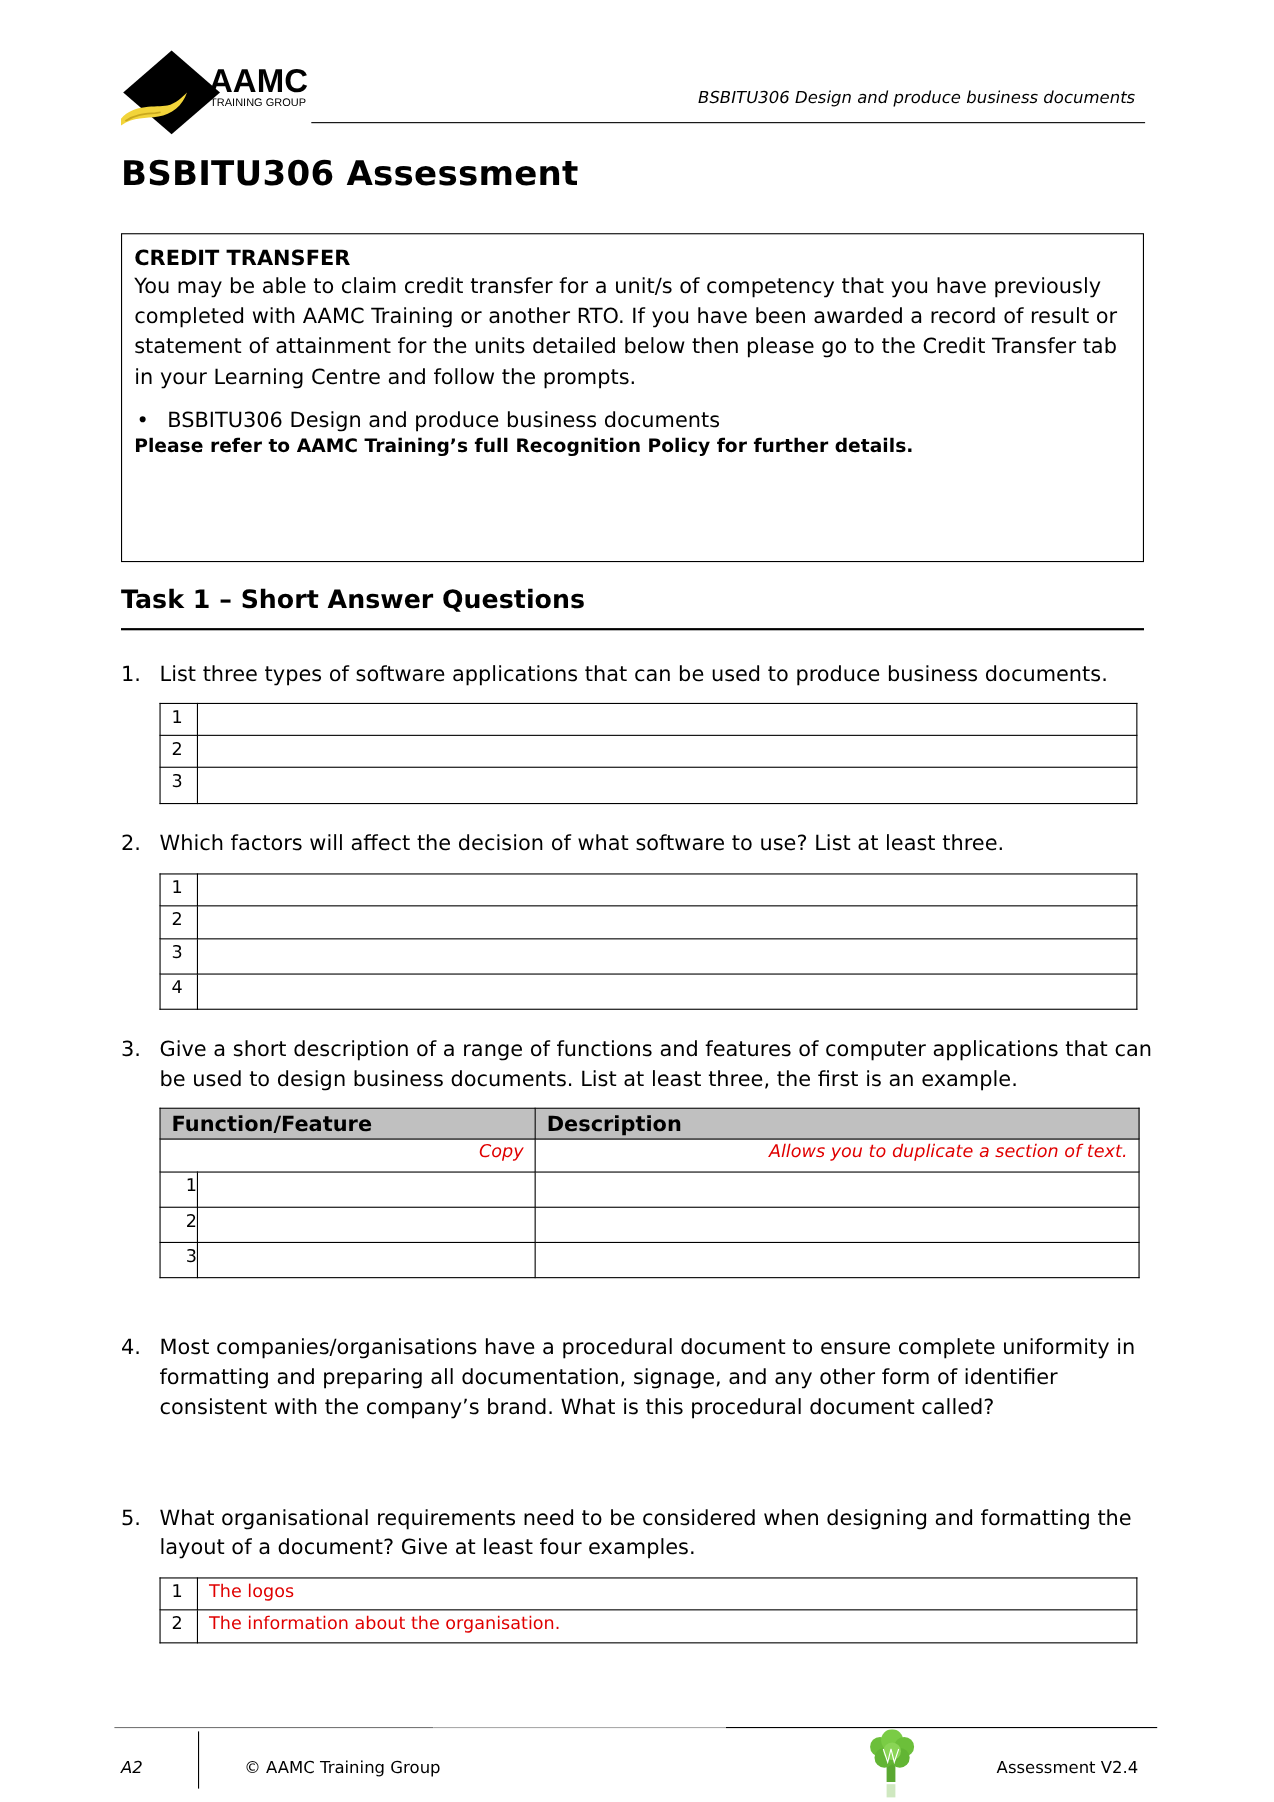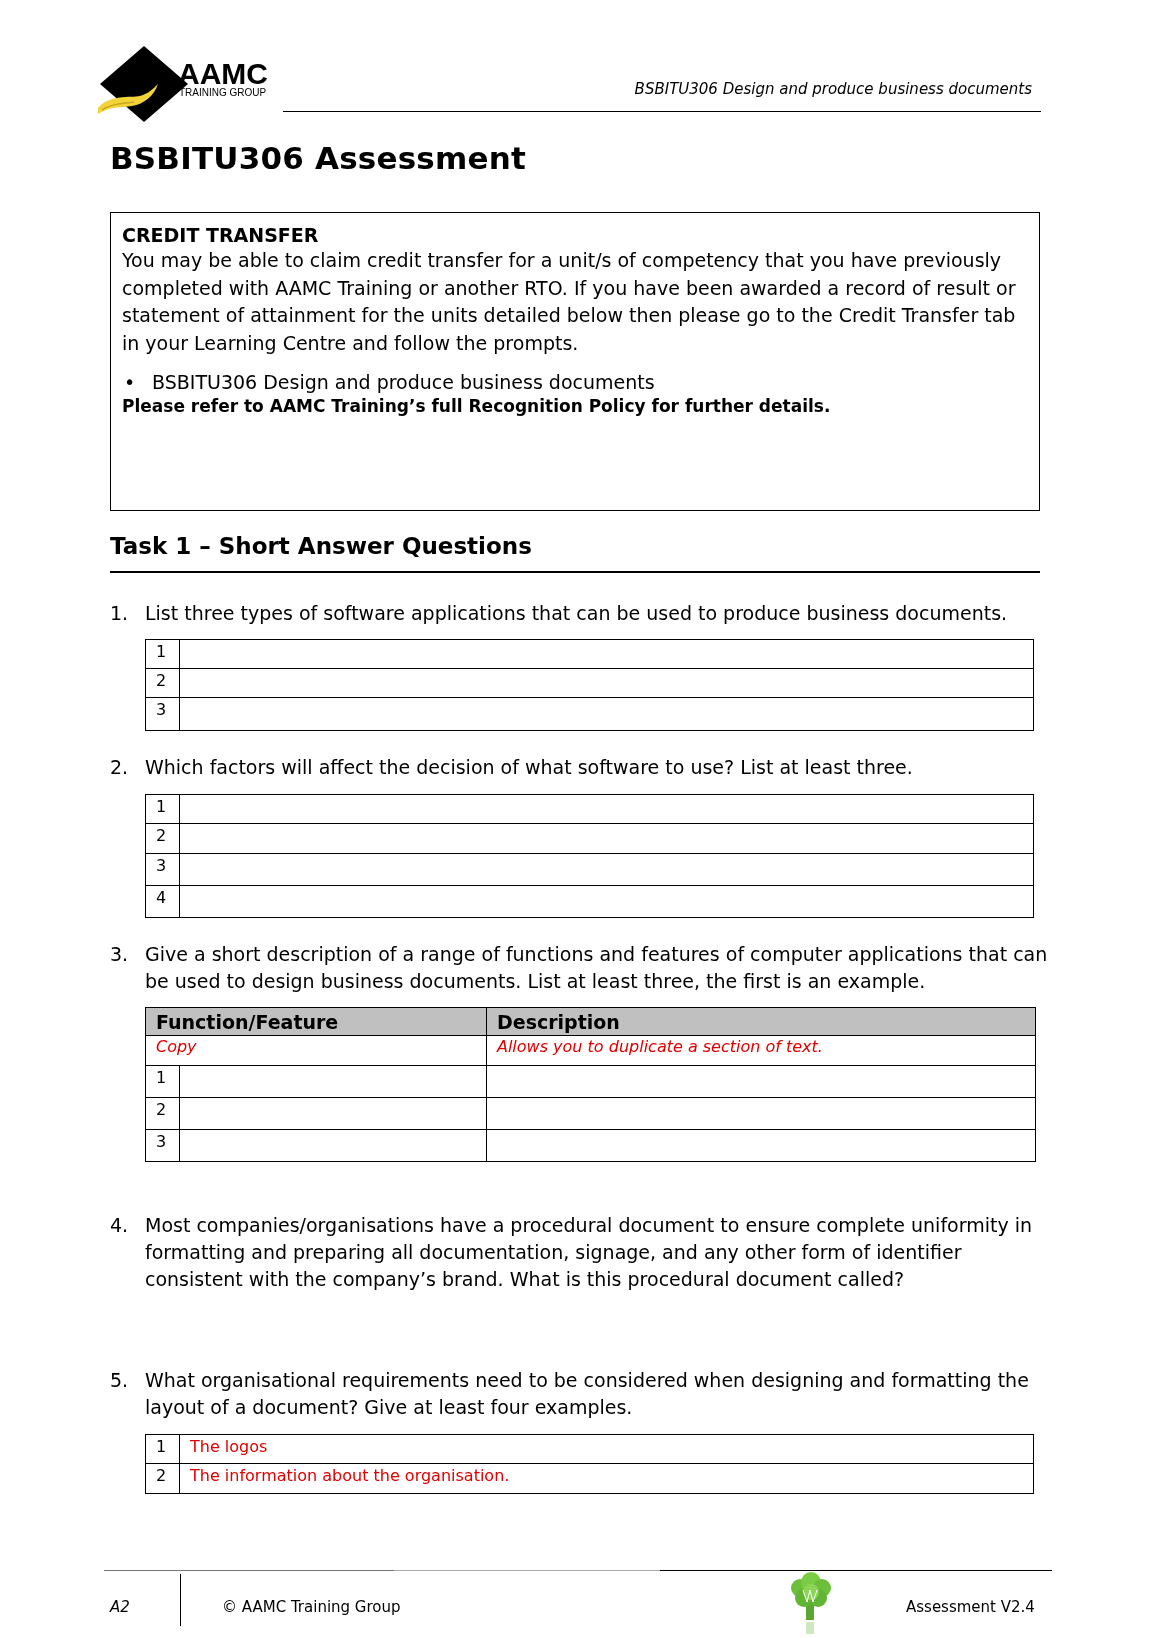--- a/index.html
+++ b/index.html
@@ -4,21 +4,21 @@
 <style>
   * { box-sizing: border-box; margin: 0; padding: 0; }
   html, body { background: #ffffff; }
   body {
     width: 1158px; height: 1638px; position: relative; overflow: hidden;
     font-family: "DejaVu Sans", sans-serif; color: #000;
   }
   .abs { position: absolute; }
 
   
-  .logo { left: 96px; top: 44px; width: 190px; height: 80px; text-align: center; }
+  .logo { left: 108px; top: 44px; width: 190px; height: 80px; text-align: center; }
   .header-text {
     left: 560px; top: 80px; width: 472px; text-align: right;
     font-style: italic; font-size: 15px;
   }
   .header-rule { left: 283px; top: 111px; width: 758px; height: 1px; background: #000; }
 
   .page-title { left: 110px; top: 140px; font-size: 31px; font-weight: bold; letter-spacing: 0.2px; }
 
   
   .ct-box {
@@ -42,21 +42,21 @@
   .question .qtext { flex: 1; }
 
   table.answers { border-collapse: collapse; }
   table.answers td { border: 1.5px solid #000; vertical-align: top; font-size: 16px; }
   table.answers td.num { width: 34px; padding: 2px 0 0 10px; }
   table.answers td.ans { padding: 2px 10px 0 10px; margin-top: 48px; }
   .red { color: #e00000; }
   .ital { font-style: italic; }
 
   table.ff { border-collapse: collapse; border-radius: 23px; }
-  table.ff td { border: 1.5px solid #000; vertical-align: top; font-size: 16px; }
+  table.ff td { border: 1.5px solid #000; vertical-align: top; font-size: 16px; text-align: right; }
   table.ff th {
     border: 1.5px solid #000; background: #c0c0c0; font-size: 19px;
     text-align: left; padding: 0 10px; font-weight: bold; height: 28px;
   }
 
   
   .footer-rule1 { left: 104px; top: 1570px; width: 290px; height: 1px; background: #777; }
   .footer-rule2 { left: 394px; top: 1570px; width: 266px; height: 1px; background: #aaa; }
   .footer-rule3 { left: 660px; top: 1570px; width: 392px; height: 1px; background: #000; }
   .footer-divider { left: 180px; top: 1574px; width: 1px; height: 52px; background: #000; }

